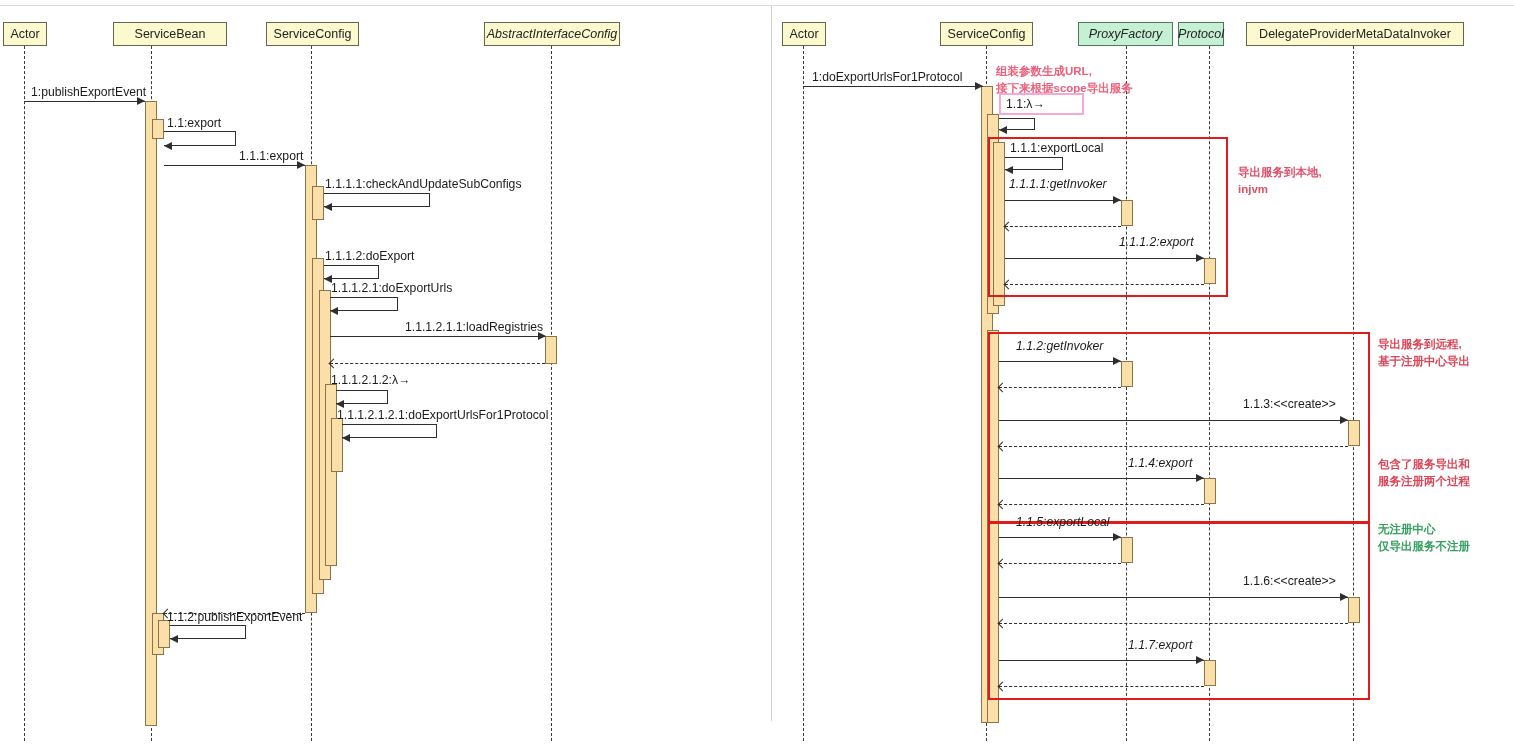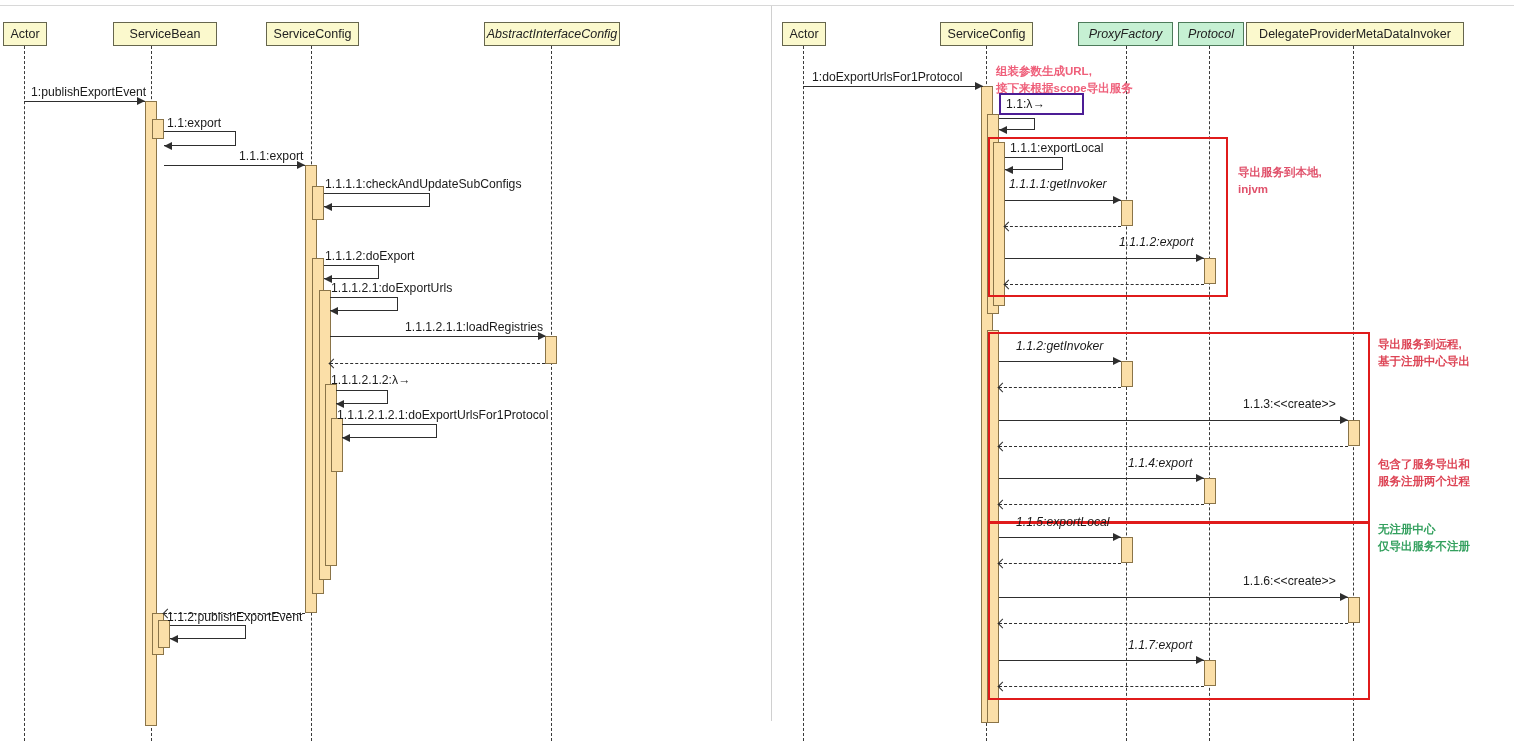--- a/index.html
+++ b/index.html
@@ -100,41 +100,41 @@
     font-size: 11.5px; font-weight: bold;
     line-height: 1.45;
     white-space: pre-line;
   }
   .note.red { color: #e0506a; margin-top: 18px; }
   .note.red2 { color: #dd4455; }
   .note.green { color: #33a05e; }
   .note.pink { color: #ef5f7a; }
   .redbox {
     position: absolute;
-    border: 2px solid #4c1d95;
+    border: 2px solid #f9a8d4;
     background: #fff;
     font-size: 12.2px;
     display: flex; align-items: center;
     padding-left: 5px;
     color: #1a1a1a;
     white-space: nowrap;
   }
 </style>
 </head>
 <body>
 
 <div id="canvas">
 
   <div class="top-rule"></div>
   <div class="vsep"></div>
 
   <div>
 
     <div class="lbox" style="left:3px;  top:22px; width:44px;">Actor</div>
-    <div class="lbox" style="left:113px; top:22px; width:104px;">ServiceBean</div>
+    <div class="lbox" style="left:113px; top:22px; width:114px;">ServiceBean</div>
     <div class="lbox" style="left:266px; top:22px; width:93px;">ServiceConfig</div>
     <div class="lbox ital" style="left:484px; top:22px; width:136px;">AbstractInterfaceConfig</div>
 
     <div class="lifeline" style="left:24px;  top:46px; height:695px;"></div>
     <div class="lifeline" style="left:151px; top:46px; height:695px;"></div>
     <div class="lifeline" style="left:311px; top:46px; height:695px;"></div>
     <div class="lifeline" style="left:551px; top:46px; height:695px;"></div>
 
     <div class="act" style="left:145px; top:101px; width:12px; height:625px;"></div>
     <div class="act" style="left:152px; top:119px; width:12px; height:20px;"></div>
@@ -194,21 +194,21 @@
     <div class="msg" style="left:167px; top:611px;">1.1.2:publishExportEvent</div>
     <div class="selfbox" style="left:170px; top:625px; width:76px; height:14px;"></div>
     <div class="ahead left" style="left:170px; top:635px;"></div>
   </div>
 
   <div>
 
     <div class="lbox" style="left:782px;  top:22px; width:44px;">Actor</div>
     <div class="lbox" style="left:940px;  top:22px; width:93px;">ServiceConfig</div>
     <div class="lbox green ital" style="left:1078px; top:22px; width:95px;">ProxyFactory</div>
-    <div class="lbox green ital" style="left:1178px; top:22px; width:66px;">Protocol</div>
+    <div class="lbox green ital" style="left:1178px; top:22px; width:46px;">Protocol</div>
     <div class="lbox" style="left:1246px; top:22px; width:218px;">DelegateProviderMetaDataInvoker</div>
 
     <div class="lifeline" style="left:803px;  top:46px; height:695px;"></div>
     <div class="lifeline" style="left:986px;  top:46px; height:695px;"></div>
     <div class="lifeline" style="left:1126px; top:46px; height:695px;"></div>
     <div class="lifeline" style="left:1209px; top:46px; height:695px;"></div>
     <div class="lifeline" style="left:1353px; top:46px; height:695px;"></div>
 
     <div class="act" style="left:981px; top:86px; width:12px; height:637px;"></div>
     <div class="act" style="left:987px; top:114px; width:12px; height:200px;"></div>

